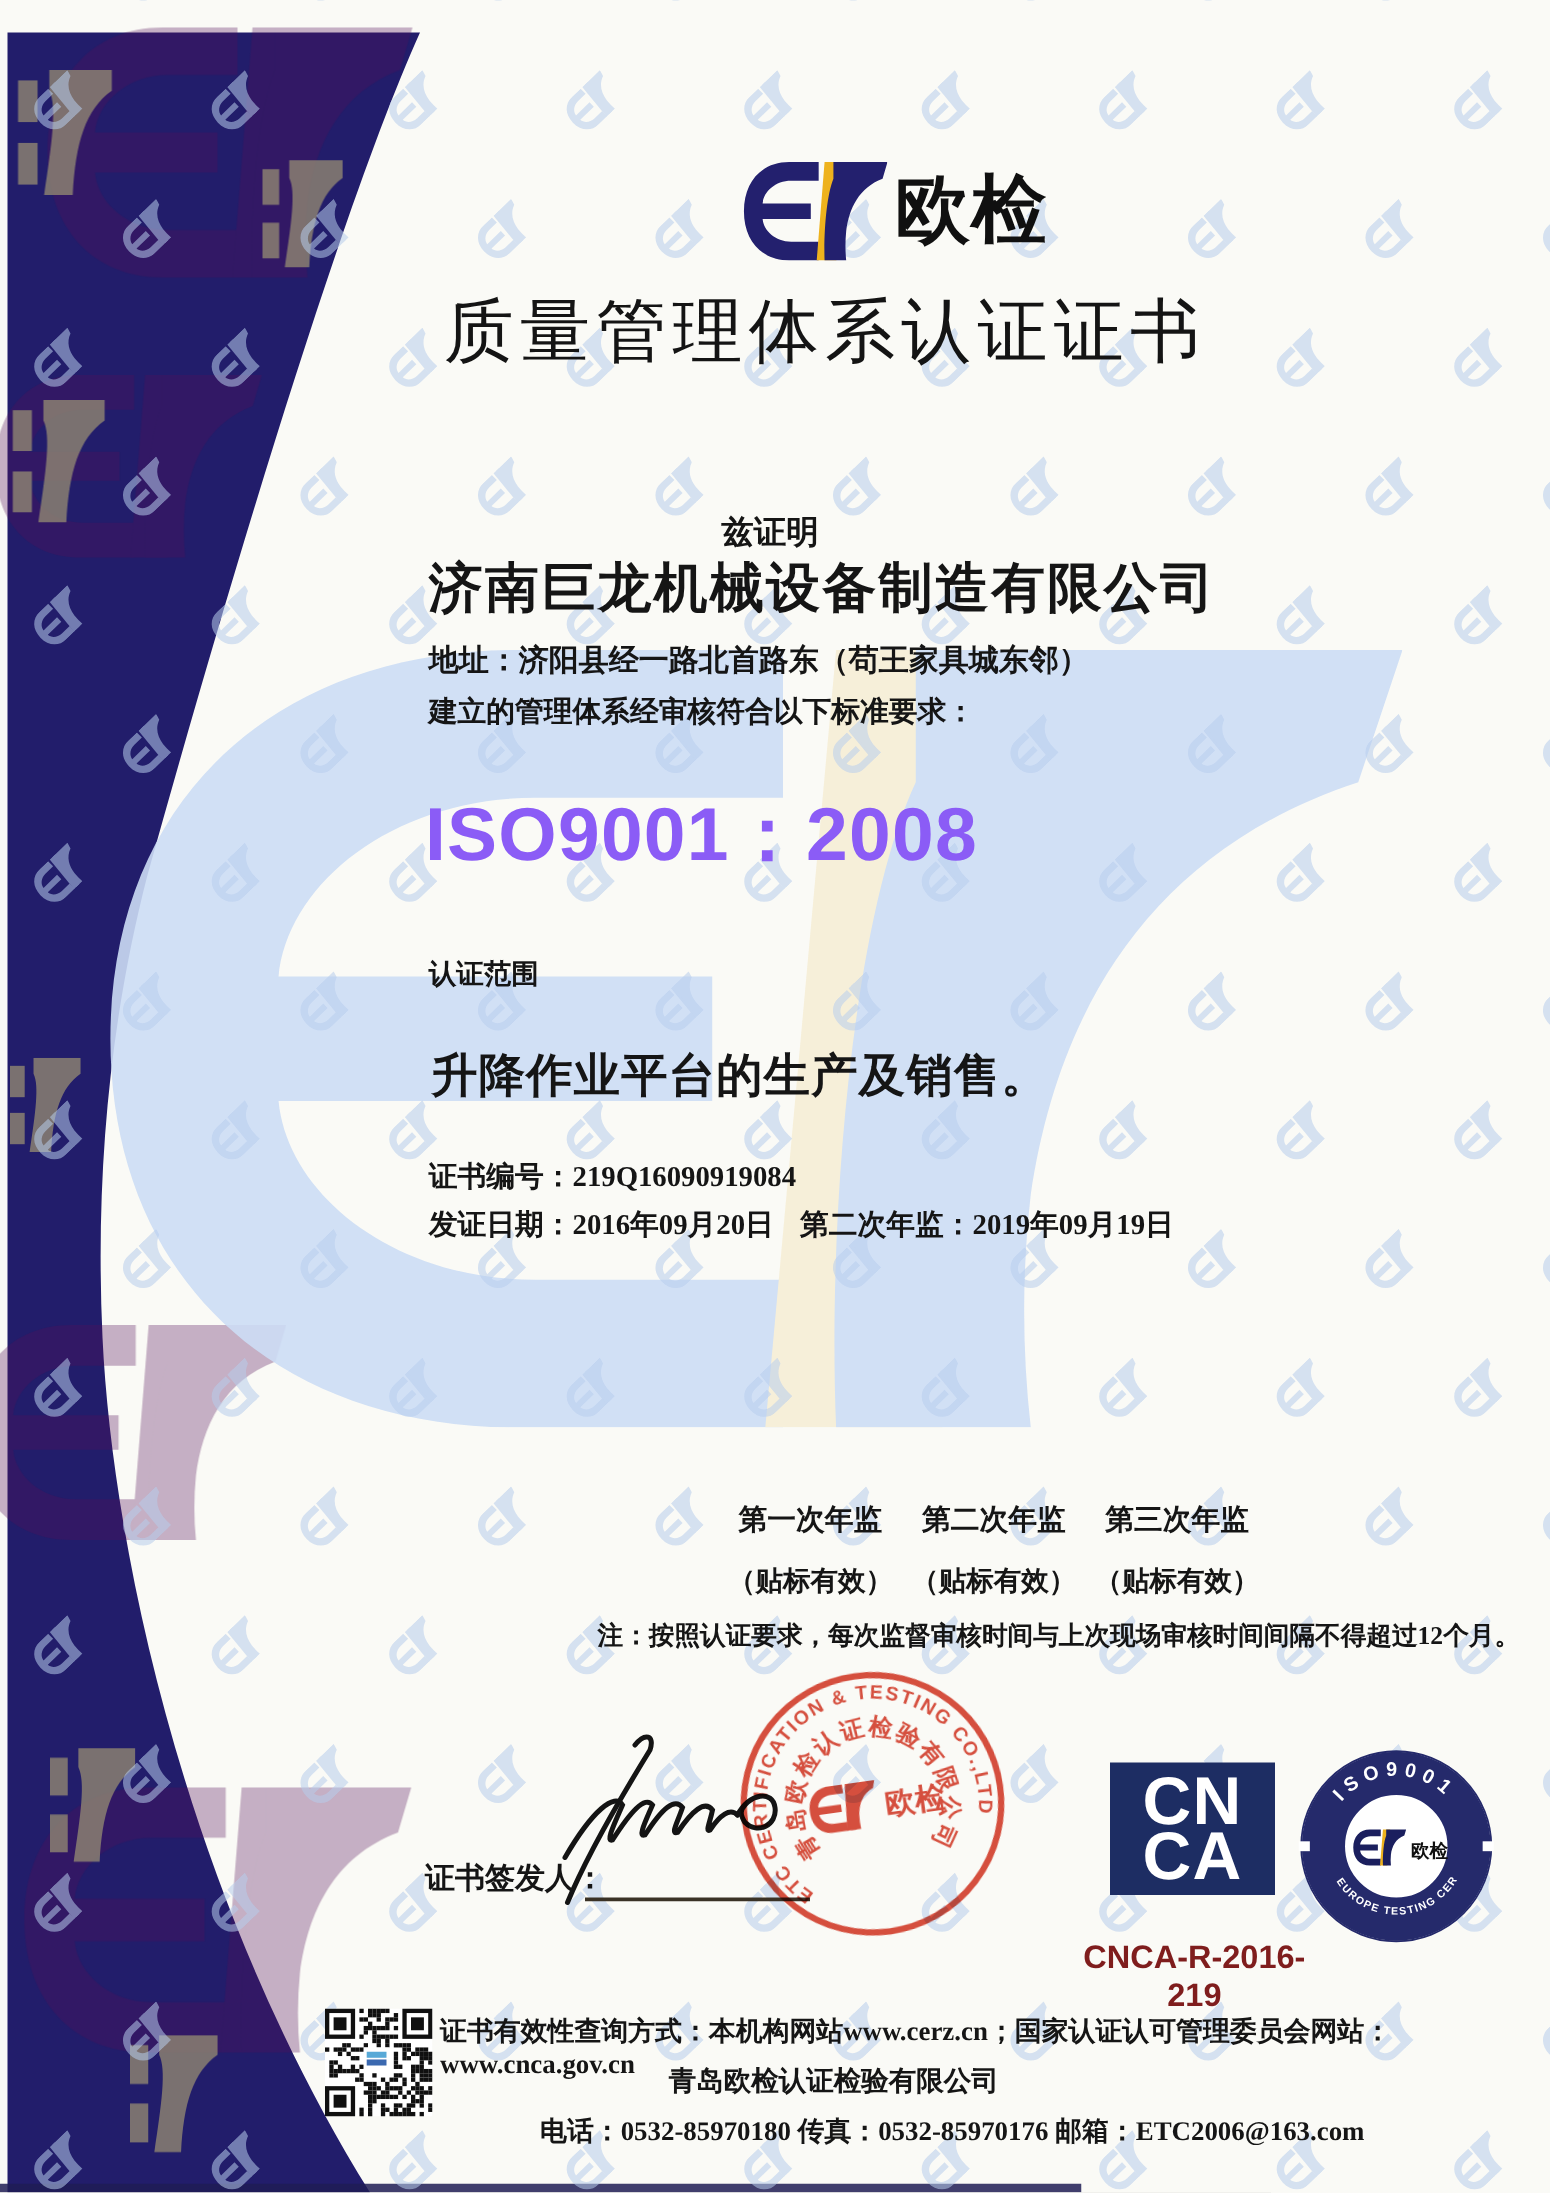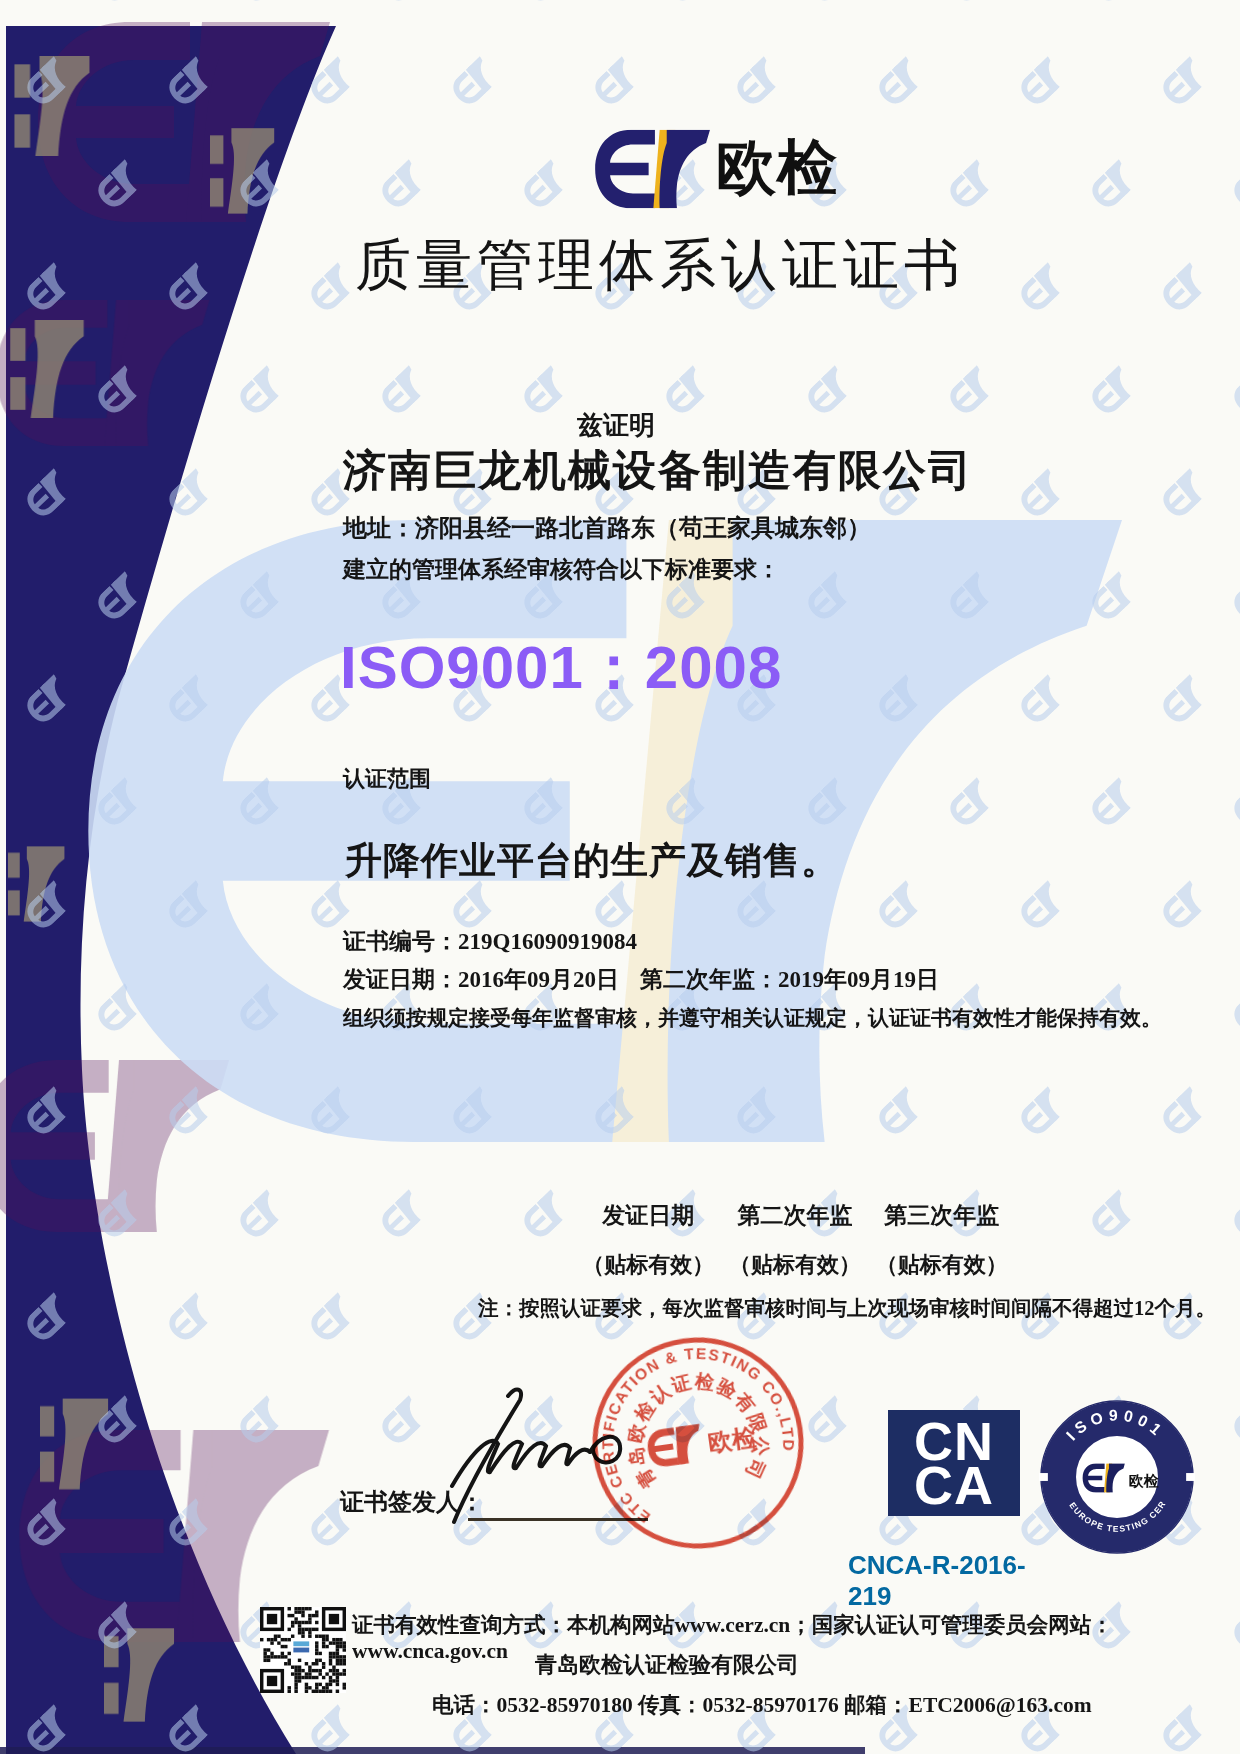--- a/index.html
+++ b/index.html
@@ -45,22 +45,22 @@
   
   #stamp{left:580px;top:1322px;width:236px;height:242px;transform:rotate(-8deg);opacity:.9;
          mix-blend-mode:multiply;}
   #stamp text{font-family:"Liberation Sans","DejaVu Sans",sans-serif;}
 
   
   #cnca-box{left:888px;top:1410px;width:132px;height:106px;background:#1d2d63;display:flex;flex-direction:column;
             align-items:center;justify-content:center;}
   #cnca-box .l{font-family:"Liberation Sans","DejaVu Sans",sans-serif;font-weight:800;font-size:54px;
                line-height:.82;color:#fff;letter-spacing:1px;}
-  #cnca-reg{left:848px;top:1550px;width:215px;
-            font-family:"Liberation Sans","DejaVu Sans",sans-serif;font-weight:700;font-size:26px;color:#0369a1;}
+  #cnca-reg{left:848px;top:1550px;width:215px;text-align:center;
+            font-family:"Liberation Sans","DejaVu Sans",sans-serif;font-weight:700;font-size:26px;color:#7f1d1d;}
 
   
   #iso-badge{left:1038px;top:1398px;width:158px;height:158px;}
   #iso-badge text{font-family:"Liberation Sans","DejaVu Sans",sans-serif;}
 
   
   #qr{left:260px;top:1606px;width:86px;height:88px;}
   #footer-query{left:352px;top:1610px;font-size:21.5px;font-weight:700;}
   #footer-company{left:535px;top:1650px;font-size:22px;font-weight:700;}
   #footer-contact{left:432px;top:1690px;font-size:21.5px;font-weight:700;}
@@ -638,25 +638,24 @@
   <div class="abs layer-content" id="address-line">地址：济阳县经一路北首路东（苟王家具城东邻）</div>
   <div class="abs layer-content" id="standard-intro">建立的管理体系经审核符合以下标准要求：</div>
   <div class="abs layer-content" id="iso-line">ISO9001：2008</div>
 
   <div class="abs layer-content" id="scope-label">认证范围</div>
   <div class="abs layer-content" id="scope-text">升降作业平台的生产及销售。</div>
 
   <div class="abs layer-content" id="cert-no">证书编号：219Q16090919084</div>
   <div class="abs layer-content" id="issue-date">发证日期：2016年09月20日</div>
   <div class="abs layer-content" id="valid-until">第二次年监：2019年09月19日</div>
-  <div class="abs layer-content" id="supervision-note">组织须按规定接受每年监督审核，并遵守相关认证规定，认证证书有效性才能保持有效。</div>
 
   <div class="abs layer-content" id="annual-row">
     <div class="annual-col">
-      <div class="t">发证日期</div>
+      <div class="t">第一次年监</div>
       <div class="s">（贴标有效）</div>
     </div>
     <div class="annual-col">
       <div class="t">第二次年监</div>
       <div class="s">（贴标有效）</div>
     </div>
     <div class="annual-col">
       <div class="t">第三次年监</div>
       <div class="s">（贴标有效）</div>
     </div>

